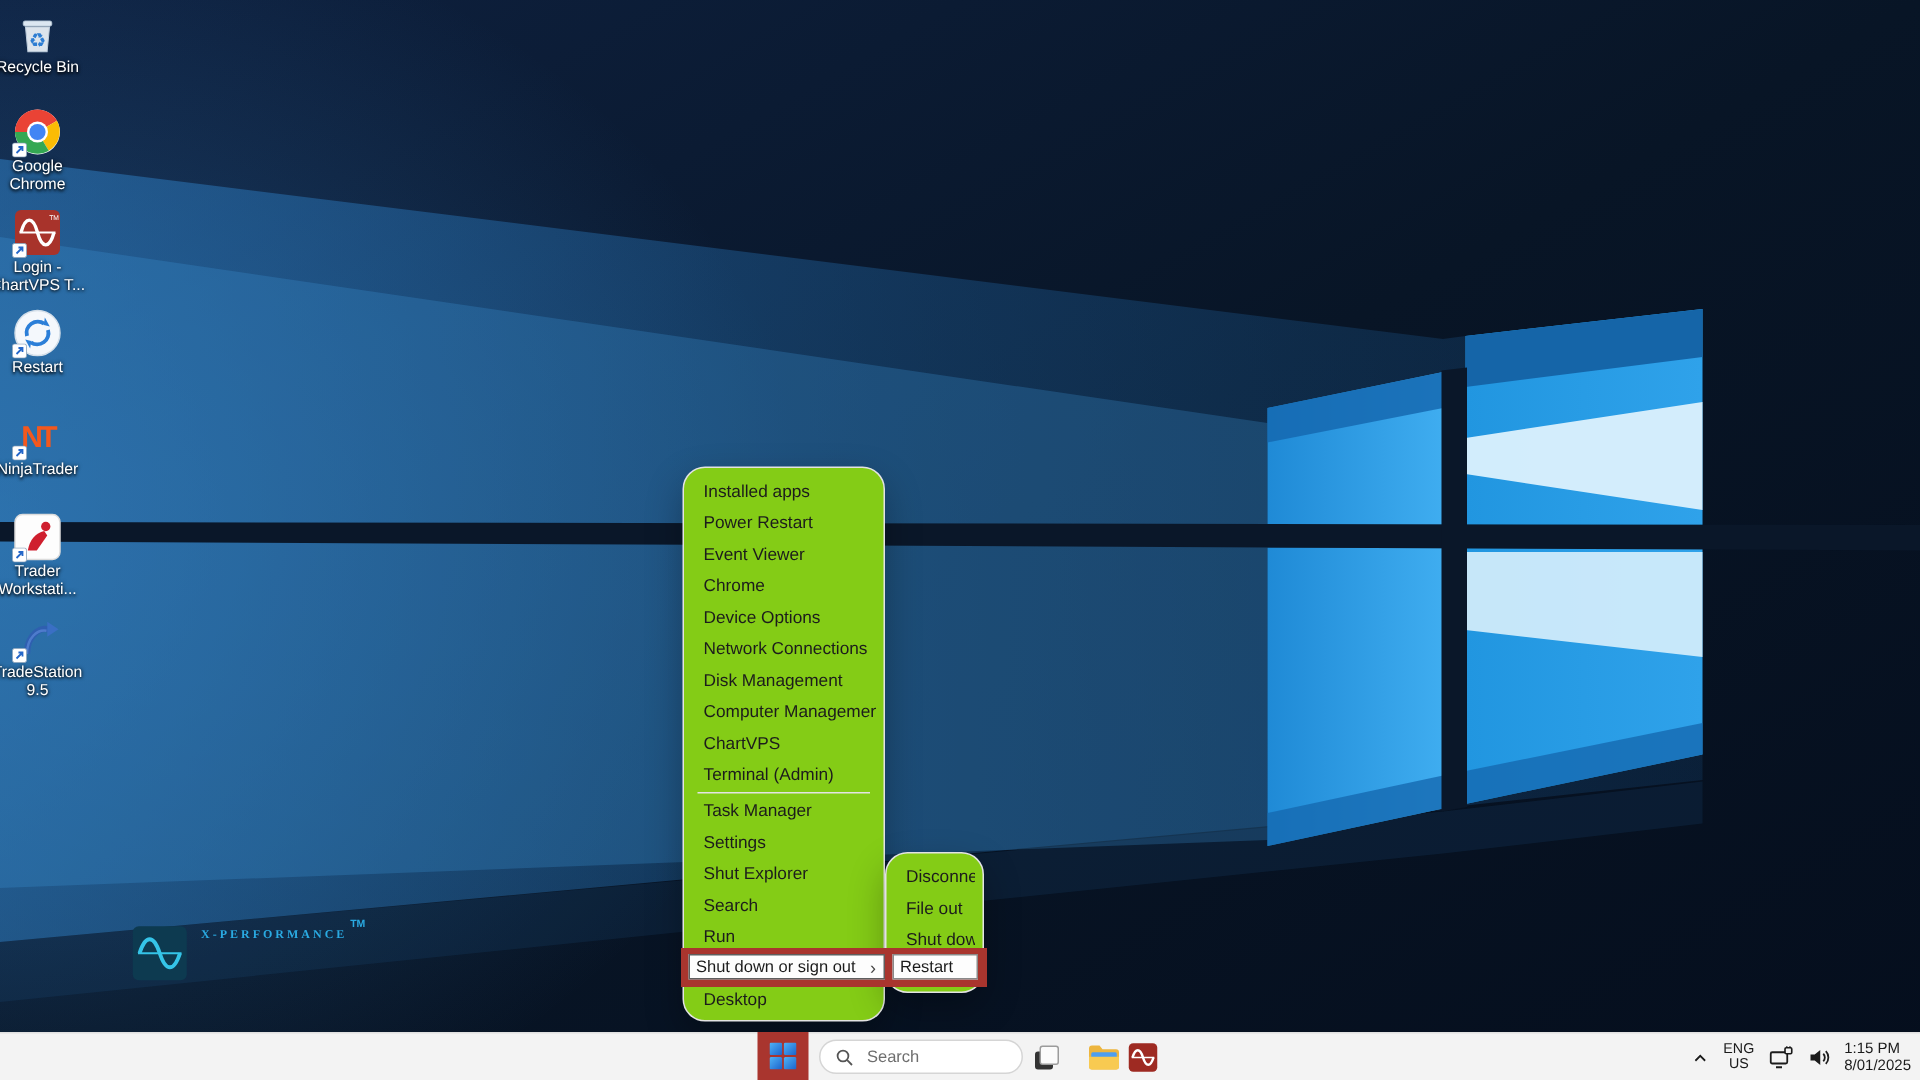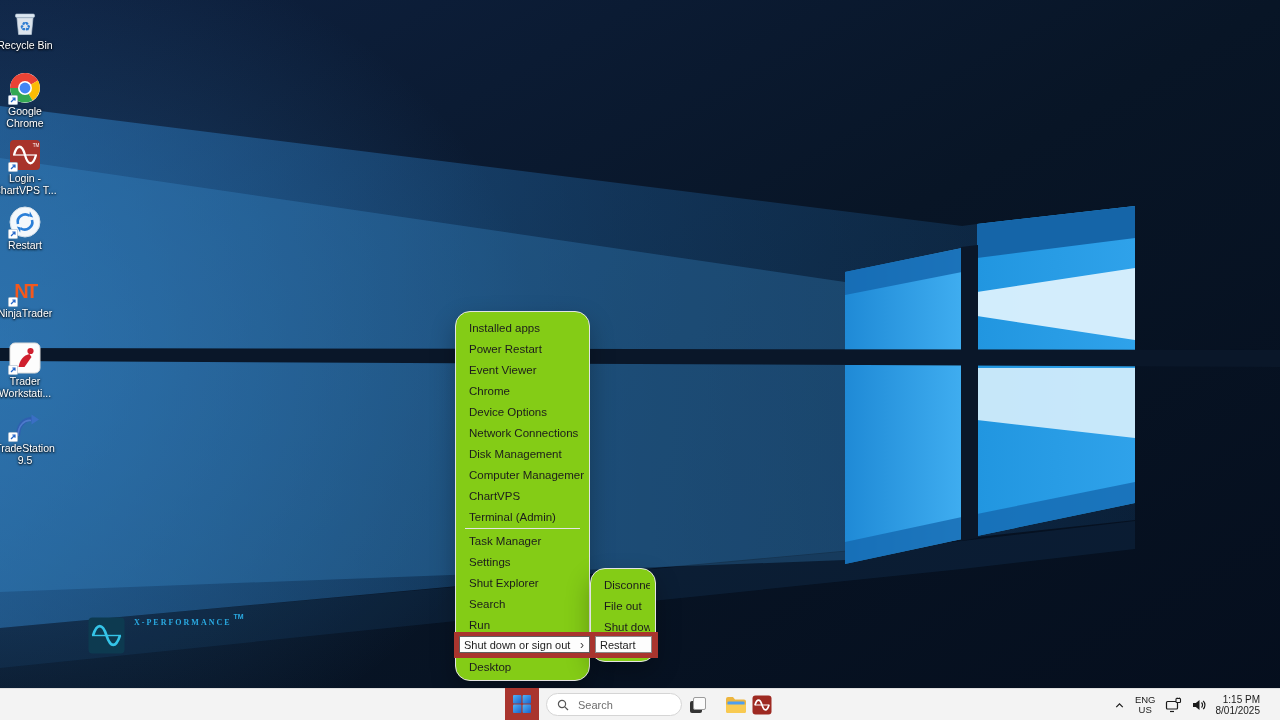--- a/index.html
+++ b/index.html
@@ -48,24 +48,24 @@
   }
   #search-input{border:none;outline:none;background:transparent;font-size:11px;color:#6e6e6e;width:90px;margin-left:7px;font-family:"Liberation Sans",sans-serif;}
   #search-input::placeholder{color:#6e6e6e;opacity:1;}
   .tb-icon{position:absolute;top:5px;width:22px;height:22px;display:flex;align-items:center;justify-content:center;}
   #taskview-icon{left:687px;}
   #explorer-icon{left:725px;}
   #chartvps-task-icon{left:751px;}
   .tv-back{position:absolute;left:3px;bottom:3px;width:12px;height:12px;background:#333;border-radius:2px;}
   .tv-front{position:absolute;right:3px;top:3px;width:13px;height:13px;background:#fbfbfb;border:1px solid #9c9c9c;border-radius:2px;box-sizing:border-box;}
   
-  #tray{position:absolute;right:20px;top:0;height:32px;display:flex;align-items:center;gap:9px;}
+  #tray{position:absolute;right:6px;top:0;height:32px;display:flex;align-items:center;gap:9px;}
   .tray-btn{display:flex;align-items:center;justify-content:center;height:26px;}
   #lang-block{font-size:9.5px;line-height:10px;color:#1b1b1b;text-align:center;}
-  #clock-block{font-size:10px;line-height:11px;color:#1b1b1b;text-align:right;}
+  #clock-block{font-size:10px;line-height:11px;color:#1b1b1b;text-align:left;}
 </style>
 </head>
 <body>
 
 <svg id="wallpaper" viewBox="0 0 1280 720" preserveAspectRatio="none">
   <defs>
     <linearGradient id="bgGrad" x1="0" y1="0" x2="1" y2="1">
       <stop offset="0" stop-color="#0e2140"></stop>
       <stop offset="0.5" stop-color="#081526"></stop>
       <stop offset="1" stop-color="#050e1d"></stop>

